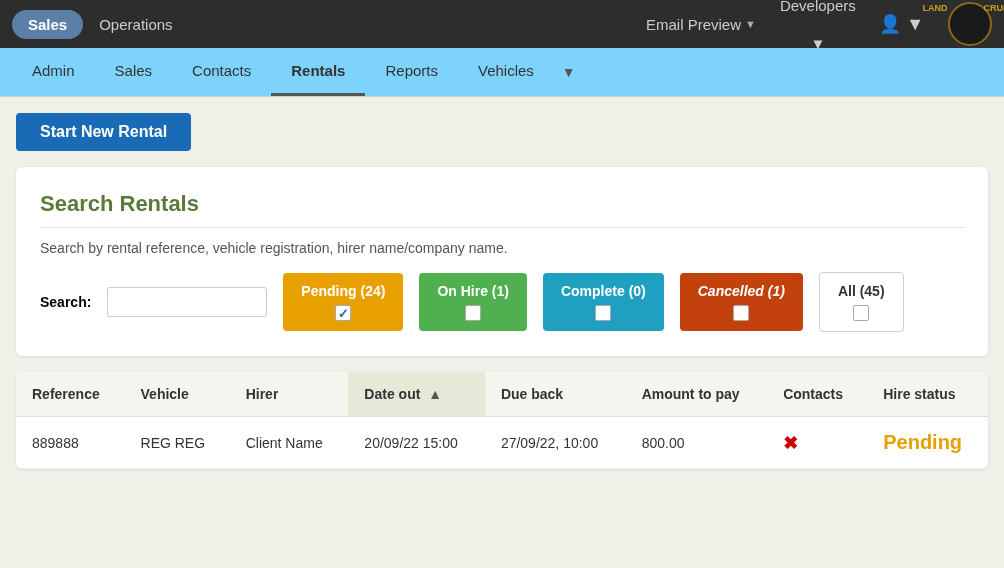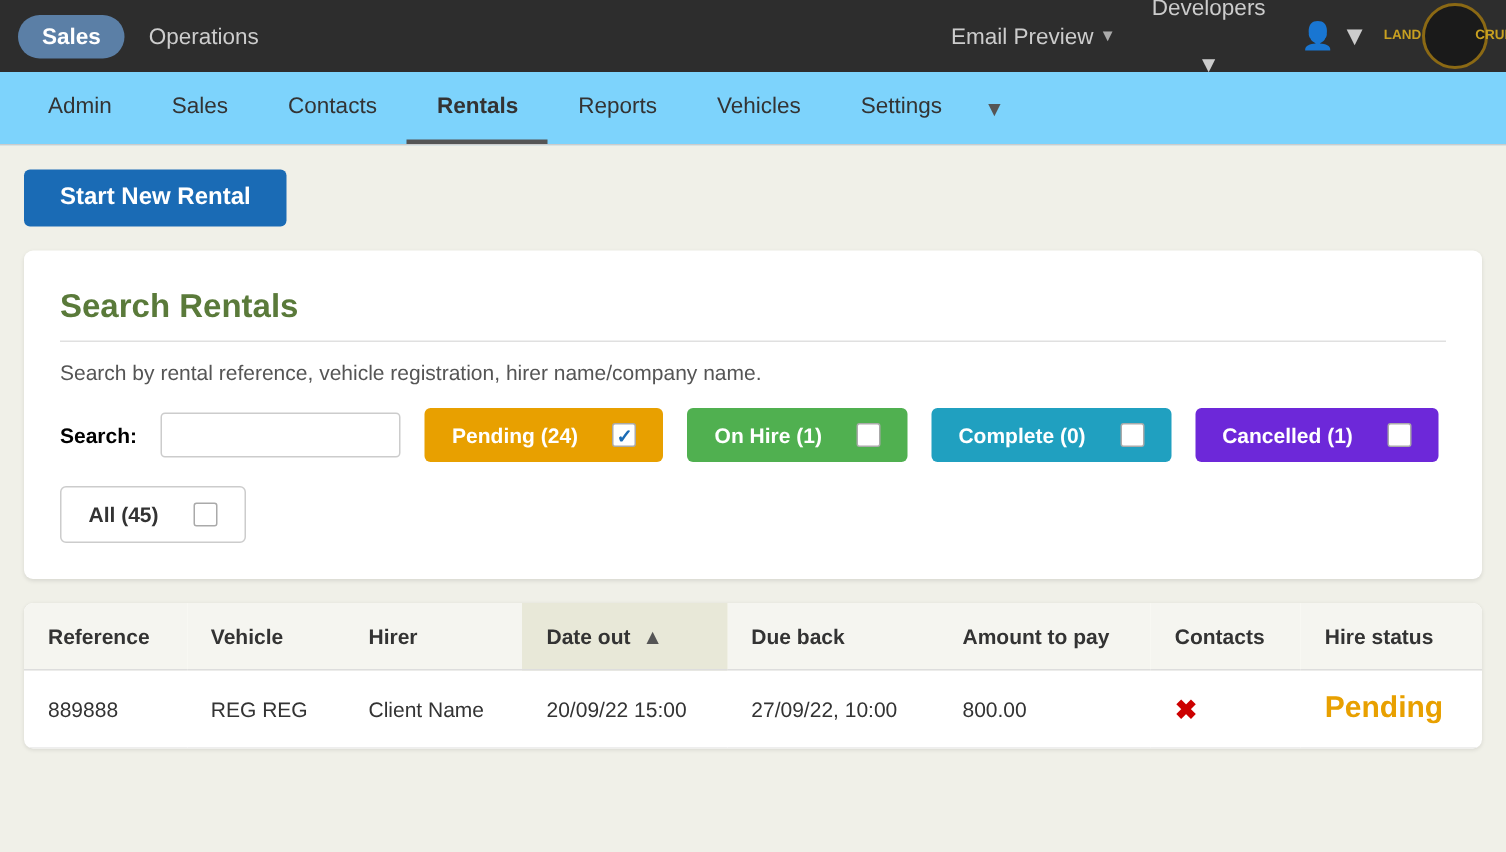--- a/index.html
+++ b/index.html
@@ -59,28 +59,27 @@
       cursor: pointer;
       padding: 0 12px;
     }
     .logo-circle {
       width: 44px;
       height: 44px;
       border-radius: 50%;
       background: #1a1a1a;
       border: 2px solid #8b6914;
       display: flex;
-      align-items: center;
       justify-content: center;
       color: #c8a020;
       font-size: 9px;
       font-weight: bold;
       text-align: center;
       line-height: 1.1;
-      margin-left: 24px;
+      margin-left: 12px;
       gap: 36px;
     }
 
     
     .sec-nav {
       background: #7dd3fc;
       display: flex;
       align-items: center;
       padding: 0 12px;
       border-bottom: 1px solid #ccc;
@@ -156,52 +155,52 @@
       border: 1px solid #ccc;
       border-radius: 3px;
       padding: 6px 10px;
       width: 160px;
       font-size: 14px;
     }
 
     
     .filter-btn {
       display: flex;
-      flex-direction: row;
+      flex-direction: column;
       align-items: center;
       justify-content: center;
       padding: 10px 18px;
       border-radius: 4px;
       cursor: pointer;
       min-width: 80px;
       font-size: 14px;
       font-weight: bold;
       color: #fff;
-      gap: 23px;
+      gap: 6px;
     }
     .filter-btn .checkbox {
       width: 16px;
       height: 16px;
       background: #fff;
       border: 1px solid #aaa;
       border-radius: 2px;
       display: flex;
       align-items: center;
       justify-content: center;
     }
     .filter-btn .checkbox.checked::after {
       content: '✓';
       color: #1a6bb5;
       font-size: 13px;
       font-weight: bold;
     }
     .filter-pending { background: #e8a000; }
     .filter-onhire { background: #50b050; align-items: center; }
     .filter-complete { background: #20a0c0; }
-    .filter-cancelled { background: #6d28d9; }
+    .filter-cancelled { background: #c2410c; font-style: italic; }
     .filter-all {
       background: #fff;
       color: #333;
       border: 1px solid #ccc;
     }
 
     
     .table-card {
       background: #fff;
       border-radius: 6px;
@@ -275,21 +274,20 @@
   </div>
 </nav>
 
 <nav class="sec-nav">
   <div class="sec-nav-item">Admin</div>
   <div class="sec-nav-item">Sales</div>
   <div class="sec-nav-item">Contacts</div>
   <div class="sec-nav-item active">Rentals</div>
   <div class="sec-nav-item">Reports</div>
   <div class="sec-nav-item">Vehicles</div>
-  <div class="sec-nav-item">Settings</div>
   <div class="sec-nav-more">▼</div>
 </nav>
 
 <div class="main-content">
 
   <button class="btn-start-rental">Start New Rental</button>
 
   
   <div class="card">
     <div class="card-title">Search Rentals</div>

